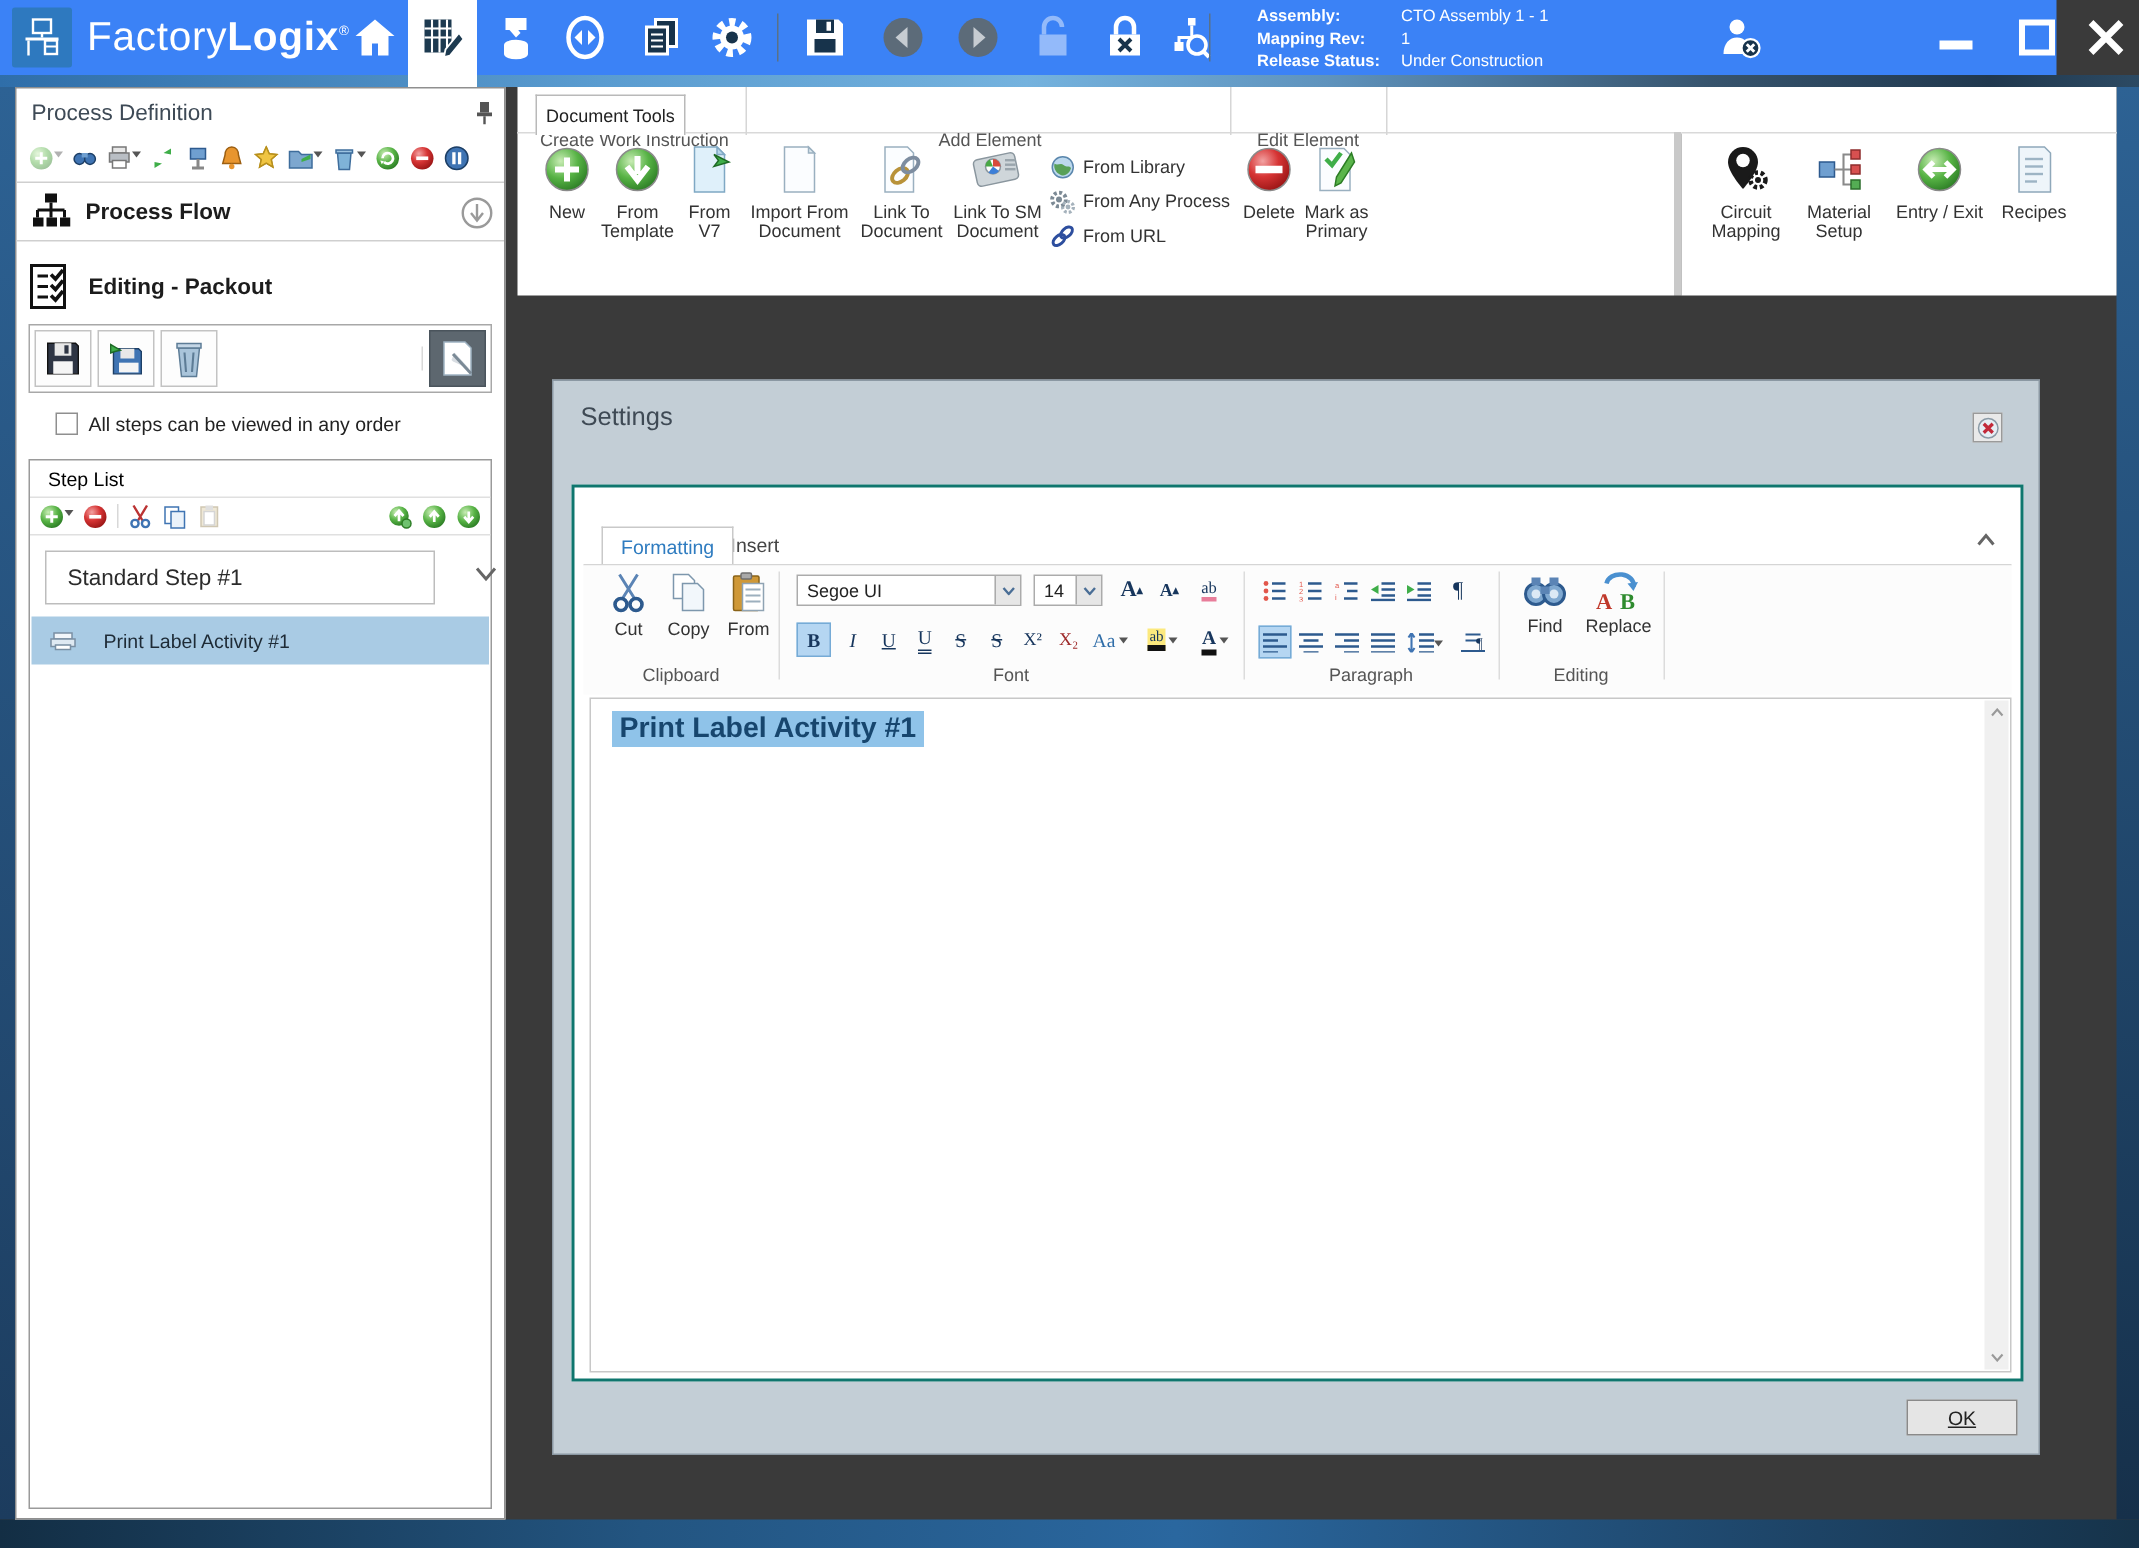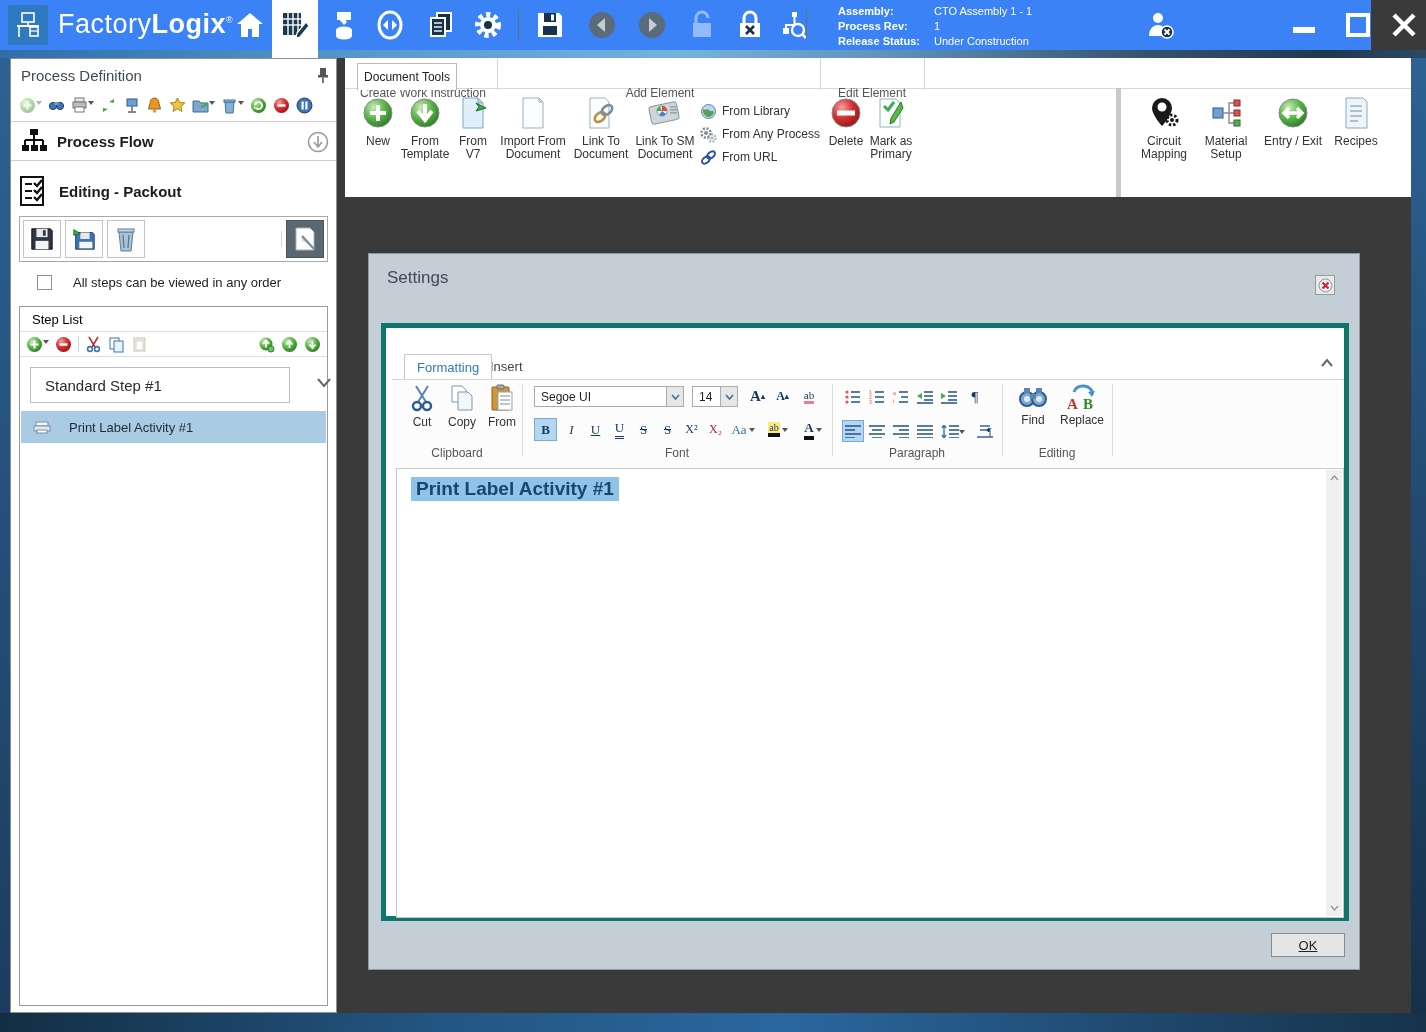--- a/index.html
+++ b/index.html
@@ -38,21 +38,21 @@
   .caret-d { width:0; height:0; border:3px solid transparent; border-top:4px solid #555; margin-top:4px; display:inline-block; }
   .lp-section { left:0px; width:325px; border-top:1px solid #cfcfcf; border-bottom:1px solid #cfcfcf;
     display:flex; align-items:center; }
   .lp-pf { top:62px; height:40px; }
   .lp-ep { top:112px; height:40px; border:none; }
   .lp-section .lbl { font-size:15px; font-weight:bold; color:#1c1c1c; margin-left:10px; }
   .lp-toolbox { left:8px; top:157px; width:309px; height:46px; border:1px solid #a8a8a8; display:flex; align-items:center; padding:3px; }
   .sqbtn { width:38px; height:38px; border:1px solid #c3c3c3; background:#fdfdfd; margin-right:4px;
     display:flex; align-items:center; justify-content:center; }
   .sqbtn.active { background:#5d676f; border-color:#4a545c; margin-right:0; }
-  .lp-check { left:26px; top:216px; display:flex; align-items:center; gap:21px; font-size:13px; color:#222; }
+  .lp-check { left:26px; top:216px; display:flex; align-items:center; gap:7px; font-size:13px; color:#222; }
   .checkbox { width:15px; height:15px; border:1px solid #8f8f8f; background:#fff; display:inline-block; }
   .steplist { left:8px; top:247px; width:309px; height:700px; border:1px solid #9a9a9a; background:#fff; }
   .sl-title { left:12px; top:5px; font-size:13px; color:#000000; }
   .sl-toolbar { left:0; top:24px; width:307px; height:26px; border-top:1px solid #e0e0e0; border-bottom:1px solid #e0e0e0;
     display:flex; align-items:center; padding:0 6px; gap:6px; }
   .sl-spacer { flex:1; }
   .vline { width:1px; height:16px; background:#d8d8d8; }
   .step-box { left:10px; top:60px; width:260px; height:36px; border:1px solid #bdbdbd; background:#fff;
     display:flex; align-items:center; }
   .step-box .txt { font-size:15px; color:#2b2b2b; margin-left:14px; }
@@ -75,21 +75,21 @@
 
   
   .dialog { left:368px; top:253px; width:992px; height:717px; background:#c3ced6; border:1px solid #8b98a3; z-index:2; }
   .dlg-title { left:18px; top:14px; font-size:17px; color:#3f4a55; }
   .dlg-close { left:946px; top:21px; width:20px; height:20px; background:#e9e9e9; border:1px solid #9a9a9a;
     display:flex; align-items:center; justify-content:center; }
   .dlg-tabs { left:12px; top:44px; display:flex; }
   .dtab { height:25px; padding:0 14px; display:flex; align-items:center; font-size:13px; color:#333;
     background:#ccd5db; border:1px solid #9aa5ad; border-bottom:none; margin-right:1px; }
   .dtab.active { background:#fff; font-weight:bold; position:relative; z-index:2; height:26px; }
-  .dlg-content { left:12px; top:69px; width:968px; height:598px; background:#fff; border:5px solid #0f766e; }
+  .dlg-content { left:12px; top:69px; width:968px; height:598px; background:#fff; border:2px solid #0f766e; }
   .ed-tab { position:absolute; top:26px; height:25px; padding:0 12px; display:flex; align-items:center; font-size:13px; }
   .ed-tab.fmt { left:18px; color:#2f7cc0; background:#fff; border:1px solid #c9c9c9; border-bottom:none; z-index:2; }
   .ed-tab.ins { left:92px; color:#444; }
   .ed-tabline { position:absolute; left:6px; top:51px; width:952px; height:1px; background:#d5d5d5; }
   .ed-collapse { position:absolute; left:934px; top:30px; }
   .toolbar { position:absolute; left:6px; top:52px; width:952px; height:86px; background:#fcfcfc; }
   .tdiv { position:absolute; top:4px; height:72px; width:1px; background:#dcdcdc; }
   .tgl { position:absolute; top:66px; font-size:12px; color:#555; text-align:center; }
   .clipbtn { position:absolute; top:4px; width:40px; text-align:center; font-size:12px; color:#333; }
   .combo { position:absolute; top:6px; height:21px; border:1px solid #ababab; background:#fff; display:flex; align-items:center; font-size:12px; color:#222; }
@@ -236,21 +236,21 @@
         <line x1="7" y1="14" x2="7" y2="18" stroke="#fff" stroke-width="2"></line>
         <line x1="7" y1="15" x2="16" y2="15" stroke="#fff" stroke-width="2"></line>
       <circle cx="19" cy="20" r="6" fill="none" stroke="#fff" stroke-width="2.4"></circle>
         <line x1="23" y1="24" x2="27" y2="28" stroke="#fff" stroke-width="2.6"></line>
     </svg>
   </div>
   <div class="abs tb-sep" style="left:806px"></div>
 
   <div class="abs tb-info" style="left:822px">
     <div><b>Assembly:</b></div>
-    <div><b>Process Rev:</b></div>
+    <div><b>Mapping Rev:</b></div>
     <div><b>Release Status:</b></div>
   </div>
   <div class="abs tb-info" style="left:918px">
     <div>CTO Assembly 1 - 1</div>
     <div>1</div>
     <div>Under Construction</div>
   </div>
 
   <div class="abs tb-ic" style="left:1138px">
     <svg width="30" height="30" viewBox="0 0 30 30">

